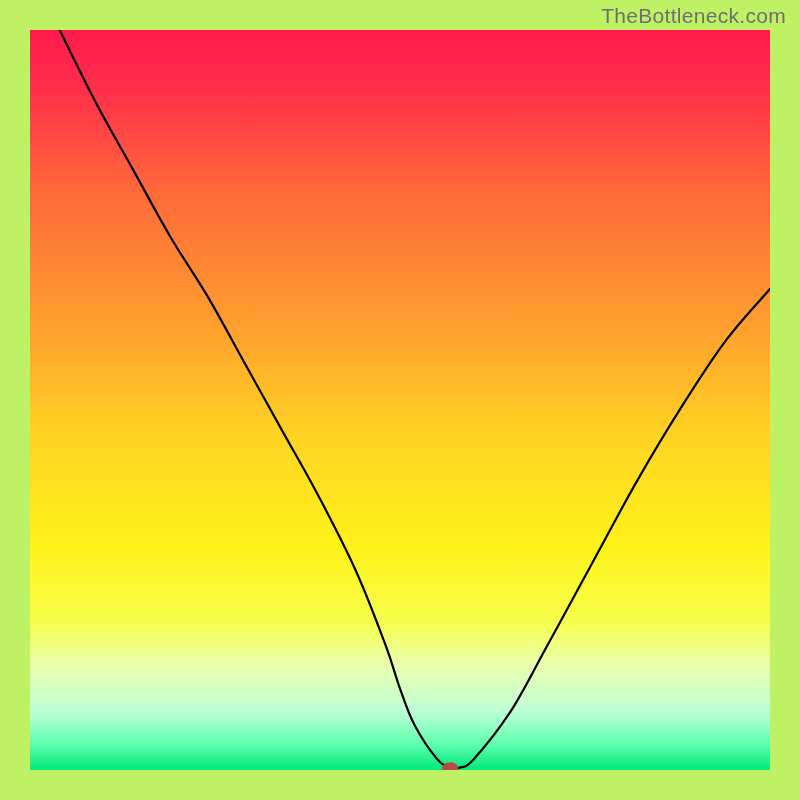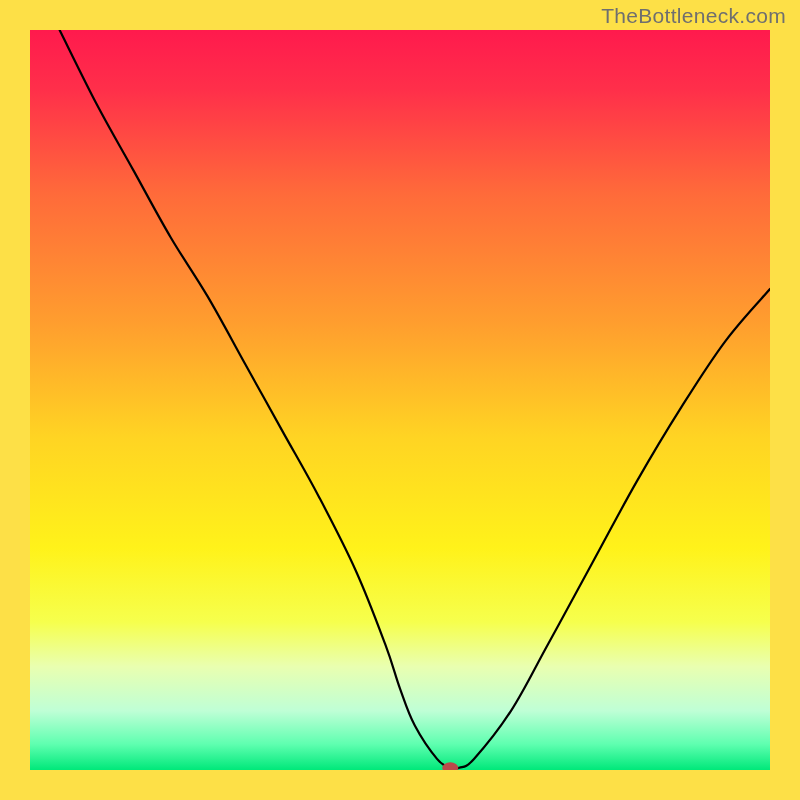--- a/index.html
+++ b/index.html
@@ -8,21 +8,21 @@
     width: 800px;
     height: 800px;
     background: #000;
     font-family: Arial, Helvetica, sans-serif;
     overflow: hidden;
   }
   .frame {
     position: relative;
     width: 800px;
     height: 800px;
-    background: #fde047;
+    background: #bef264;
   }
   .watermark {
     position: absolute;
     top: 4px;
     right: 14px;
     color: #6f6f6f;
     font-size: 21px;
     font-weight: 400;
     letter-spacing: 0.3px;
     user-select: none;

